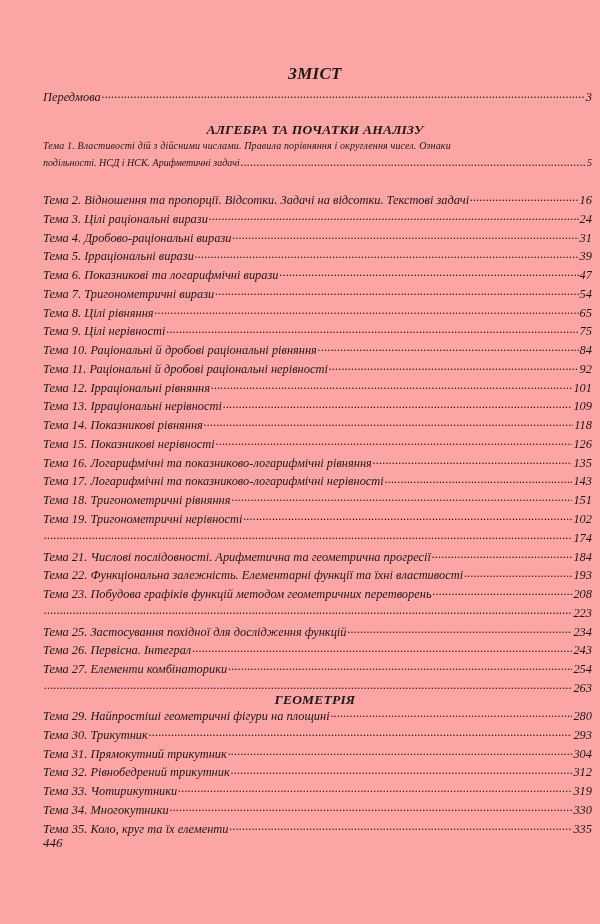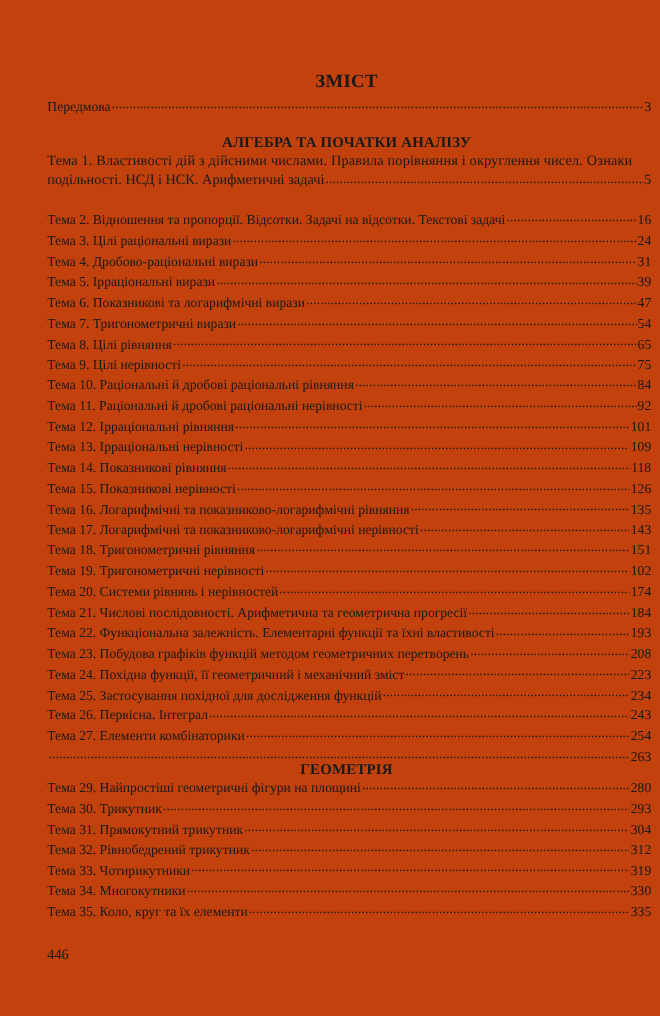--- a/index.html
+++ b/index.html
@@ -5,21 +5,22 @@
   html, body { margin: 0; padding: 0; }
   body {
     width: 600px; height: 924px; overflow: hidden;
     background: #ffffff;
     font-family: "Liberation Serif", "DejaVu Serif", serif;
     color: #1a1a1a;
     position: relative;
   }
   .page {
     position: absolute; left: 0; top: 0; width: 600px; height: 924px;
-    background: #c2410c;
+    background: #fca5a5;
+    font-style: italic;
   }
   .title {
     position: absolute; top: 64px; left: 0; width: 630px;
     text-align: center; font-weight: bold; font-size: 17px; letter-spacing: 0.3px;
   }
   .section-title {
     position: absolute; left: 0; width: 630px;
     text-align: center; font-weight: bold; font-size: 13.5px; letter-spacing: 0.2px;
   }
   .toc {
@@ -35,37 +36,37 @@
     flex: 1 1 auto; overflow: hidden; margin: 0 1px;
     position: relative; height: 10px;
   }
   .entry .leader::after {
     content: "..................................................................................................................................................................................................................................";
     position: absolute; left: 0; bottom: -3px;
     font-size: 12px; letter-spacing: 0.2px; white-space: nowrap;
   }
   .entry .page-num { flex: 0 0 auto; text-align: right; }
   .entry-multi {
-    font-size: 13px; line-height: 17px;
+    font-size: 10px; line-height: 17px;
   }
   .entry-multi .first-line {
     white-space: nowrap; letter-spacing: 0.15px;
   }
   .entry-multi .second {
     display: flex; align-items: center; white-space: nowrap; overflow: hidden;
   }
   .entry-multi .second .leader {
     flex: 1 1 auto; overflow: hidden; margin: 0 1px; position: relative; height: 10px;
   }
   .entry-multi .second .leader::after {
     content: "..................................................................................................................................................................................................................................";
     position: absolute; left: 0; bottom: -3px; font-size: 12px; letter-spacing: 0.2px; white-space: nowrap;
   }
   .folio {
-    position: absolute; left: 43px; top: 860px; font-size: 13px;
+    position: absolute; left: 43px; top: 835px; font-size: 13px;
   }
 </style>
 </head>
 <body>
 
 <div class="page">
 
   <div class="title">ЗМІСТ</div>
 
   <div class="toc" style="top:88px;">
@@ -172,41 +173,39 @@
           <span class="label">Тема 18. Тригонометричні рівняння</span>
           <span class="leader"></span>
           <span class="page-num">151</span>
         </div>
         <div class="entry">
           <span class="label">Тема 19. Тригонометричні нерівності</span>
           <span class="leader"></span>
           <span class="page-num">102</span>
         </div>
         <div class="entry">
-          <span class="label">Тема 20. Системи рівнянь і нерівностей</span>
           <span class="leader"></span>
           <span class="page-num">174</span>
         </div>
         <div class="entry">
           <span class="label">Тема 21. Числові послідовності. Арифметична та геометрична прогресії</span>
           <span class="leader"></span>
           <span class="page-num">184</span>
         </div>
         <div class="entry">
           <span class="label">Тема 22. Функціональна залежність. Елементарні функції та їхні властивості</span>
           <span class="leader"></span>
           <span class="page-num">193</span>
         </div>
         <div class="entry">
           <span class="label">Тема 23. Побудова графіків функцій методом геометричних перетворень</span>
           <span class="leader"></span>
           <span class="page-num">208</span>
         </div>
         <div class="entry">
-          <span class="label">Тема 24. Похідна функції, її геометричний і механічний зміст</span>
           <span class="leader"></span>
           <span class="page-num">223</span>
         </div>
         <div class="entry">
           <span class="label">Тема 25. Застосування похідної для дослідження функцій</span>
           <span class="leader"></span>
           <span class="page-num">234</span>
         </div>
         <div class="entry">
           <span class="label">Тема 26. Первісна. Інтеграл</span>

